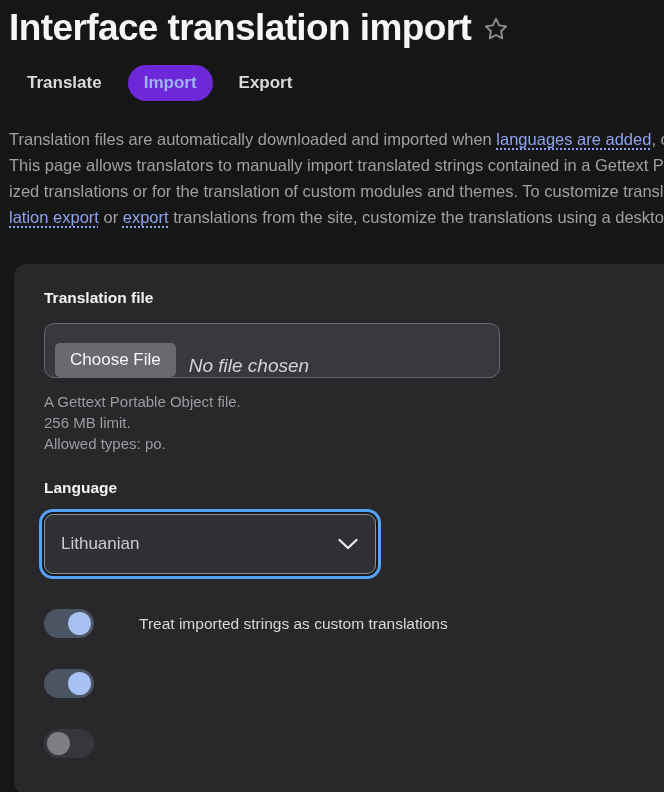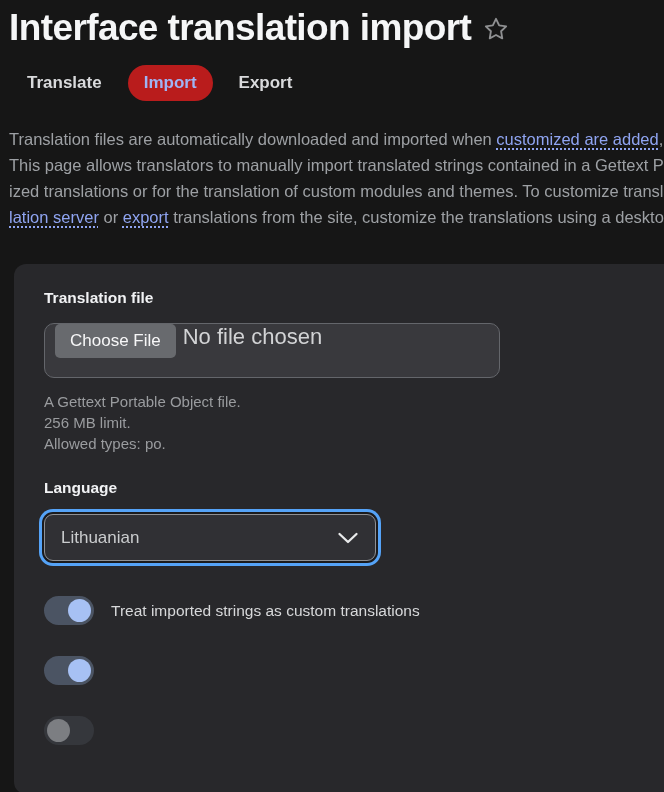--- a/index.html
+++ b/index.html
@@ -11,91 +11,91 @@
   }
 
   
   .header { display:flex; align-items:center; gap:12px; margin:4px 0 0 9px; }
   .page-title { font-size:37px; font-weight:700; color:#f5f6f7; letter-spacing:-0.6px; margin:0; line-height:48px; white-space:nowrap; }
   .star { width:26px; height:26px; margin-top:2px; flex:0 0 auto; }
 
   
   .tabs { display:flex; align-items:center; gap:10px; margin:13px 0 0 11px; }
   .tab { font-size:17px; font-weight:600; color:#d9dadc; padding:8px 16px; border-radius:20px; cursor:pointer; white-space:nowrap; }
-  .tab.active { background:#b91c1c; color:#9fb4f4; }
+  .tab.active { background:#6d28d9; color:#9fb4f4; }
 
   
   .desc { margin:25px 0 0 9px; }
   .desc-line { white-space:nowrap; margin:0; color:#9da0a4; font-size:16.5px; line-height:26px; }
   .desc-line a { color:#8fa4f1; text-decoration:underline dotted; text-underline-offset:3px; text-decoration-thickness:1.5px; cursor:pointer; }
 
   
   .panel {
     margin:34px 0 0 14px; width:740px; height:530px;
     background:#28282b; border-radius:12px;
     padding:24px 0 0 30px; box-sizing:border-box;
   }
   .field-label { font-size:15.5px; font-weight:700; color:#f1f2f4; line-height:19px; }
 
   .file-input {
     margin-top:16px; width:456px; height:55px; box-sizing:border-box;
     border:1px solid #64666b; border-radius:10px; background:#39393d;
-    display:flex; align-items:flex-start; padding-left:10px; cursor:pointer;
+    display:flex; align-items:flex-end; padding-left:10px; cursor:pointer;
   }
   .choose-btn {
     background:#686a6e; color:#f7f7f8; font-family:inherit;
     font-size:17px; padding:7px 15px; border-radius:5px; border:none; cursor:pointer;
   }
-  .file-status { color:#d2d3d5; font-size:22px; margin-left:7px; }
+  .file-status { color:#d2d3d5; font-size:19px; margin-left:13px;font-style:italic; }
 
   .help { margin-top:13px; }
   .help-line { color:#9a9c9f; font-size:15px; line-height:21px; }
 
   .language-label { margin-top:24px; }
   .select {
-    margin-top:17px; width:332px; height:47px; box-sizing:border-box;
+    margin-top:17px; width:332px; height:60px; box-sizing:border-box;
     background:#303034; border:1px solid #8e9094; border-radius:9px;
     box-shadow:0 0 0 2px #1a1a1c, 0 0 0 5px #55a3f7;
     display:flex; align-items:center; justify-content:space-between;
     padding:0 16px; cursor:pointer;
   }
   .select-value { color:#caccce; font-size:17px; }
   .chevron { width:22px; height:14px; }
 
   .toggle-row { display:flex; align-items:center; gap:17px; margin-top:31px; }
   .toggle-row.first { margin-top:35px; }
   .toggle { width:50px; height:29px; border-radius:15px; position:relative; cursor:pointer; flex:0 0 auto; }
   .toggle.on  { background:#4b5463; }
   .toggle.off { background:#35373c; }
   .knob { position:absolute; top:3px; width:23px; height:23px; border-radius:50%; }
   .toggle.on  .knob { right:3px; background:#a7c1f4; }
   .toggle.off .knob { left:3px;  background:#7c7e82; }
-  .toggle-label { color:#d7d8da; font-size:15.5px; }
+  .toggle-label { color:#d7d8da; font-size:15.5px;margin-left:28px; }
 </style>
 </head>
 <body>
 
 <div class="header">
   <h1 class="page-title">Interface translation import</h1>
   <svg class="star" viewBox="0 0 24 24" fill="none" stroke="#8f9092" stroke-width="1.7" stroke-linejoin="round">
     <path d="M12 2.6 L14.9 8.6 L21.4 9.5 L16.7 14.1 L17.8 20.6 L12 17.5 L6.2 20.6 L7.3 14.1 L2.6 9.5 L9.1 8.6 Z"></path>
   </svg>
 </div>
 
 <nav class="tabs">
   <div class="tab">Translate</div>
   <div class="tab active">Import</div>
   <div class="tab">Export</div>
 </nav>
 
 <div class="desc">
-  <p class="desc-line"><span>Translation files are automatically downloaded and imported when </span><a>customized are added</a><span>, or when modules or themes are enabled.</span></p>
+  <p class="desc-line"><span>Translation files are automatically downloaded and imported when </span><a>languages are added</a><span>, or when modules or themes are enabled.</span></p>
   <p class="desc-line">This page allows translators to manually import translated strings contained in a Gettext Portable Object (.po) file. Manual import may be used for custom-</p>
   <p class="desc-line">ized translations or for the translation of custom modules and themes. To customize translations you can download a translation file from the trans-</p>
-  <p class="desc-line"><a>lation server</a><span> or </span><a>export</a><span> translations from the site, customize the translations using a desktop Gettext translation editor, and then import the translations using this page.</span></p>
+  <p class="desc-line"><a>lation export</a><span> or </span><a>export</a><span> translations from the site, customize the translations using a desktop Gettext translation editor, and then import the translations using this page.</span></p>
 </div>
 
 <div class="panel">
 
   <div class="field-label">Translation file</div>
 
   <div class="file-input">
     <button class="choose-btn">Choose File</button>
     <span class="file-status">No file chosen</span>
   </div>

